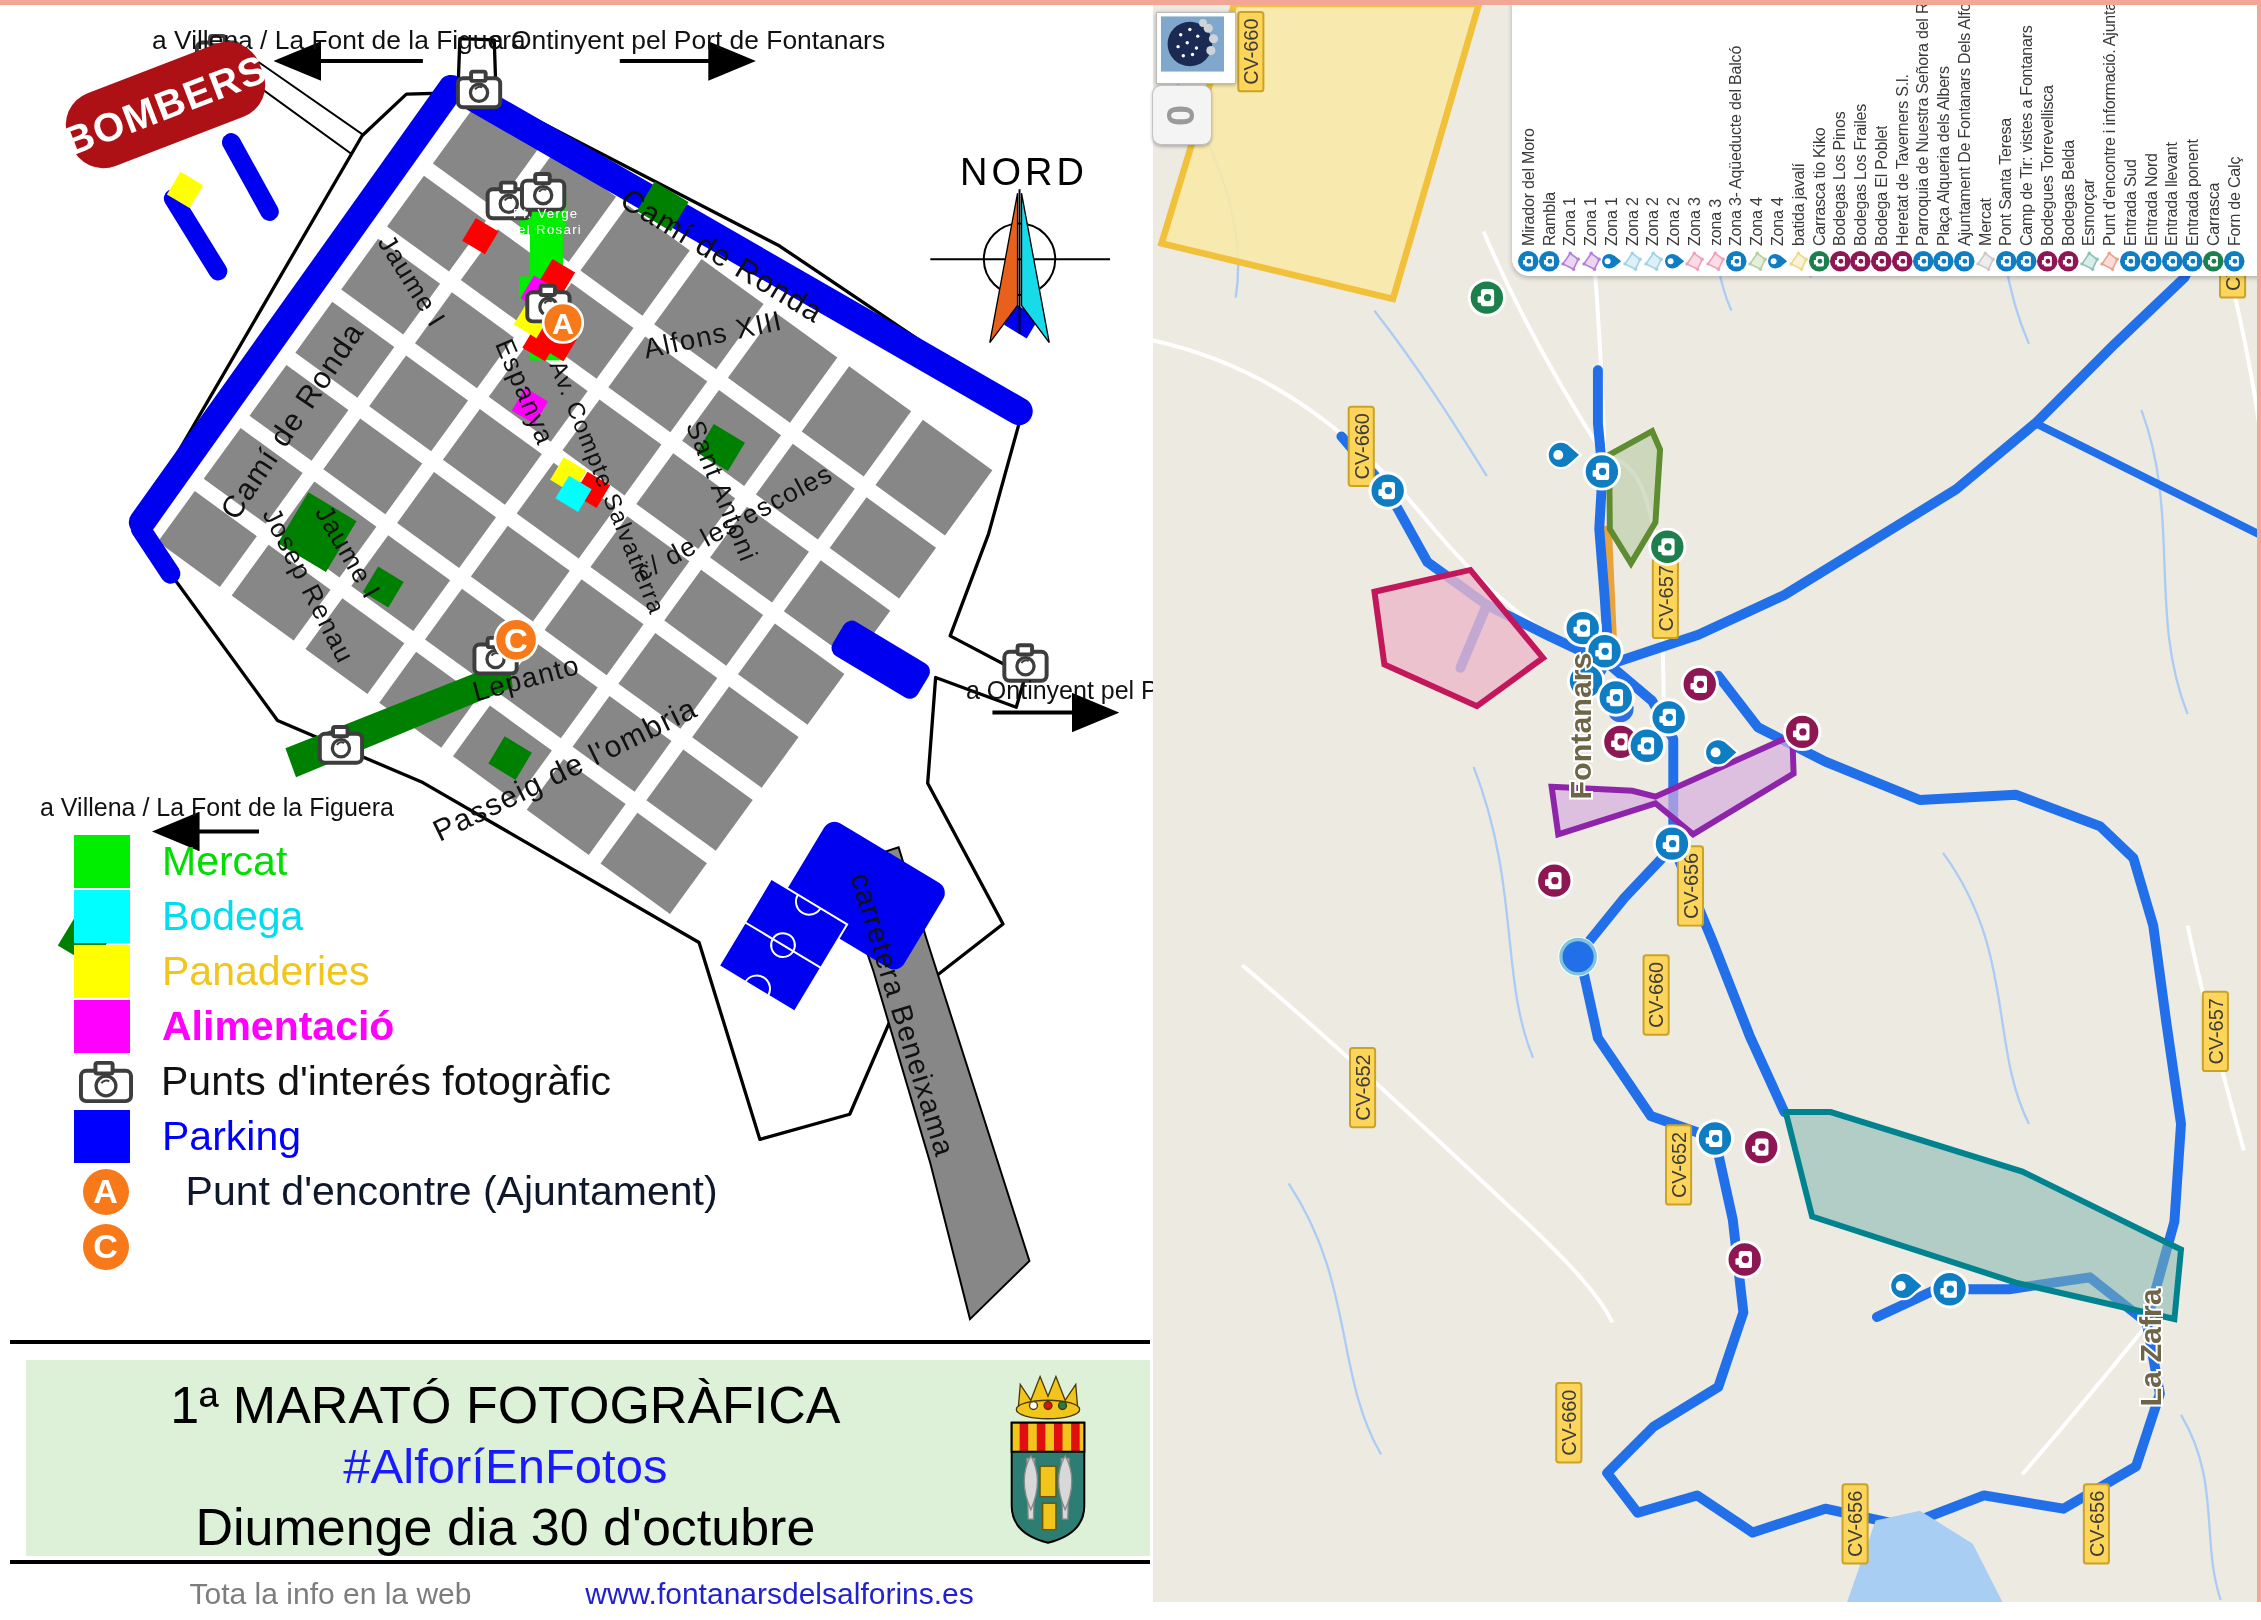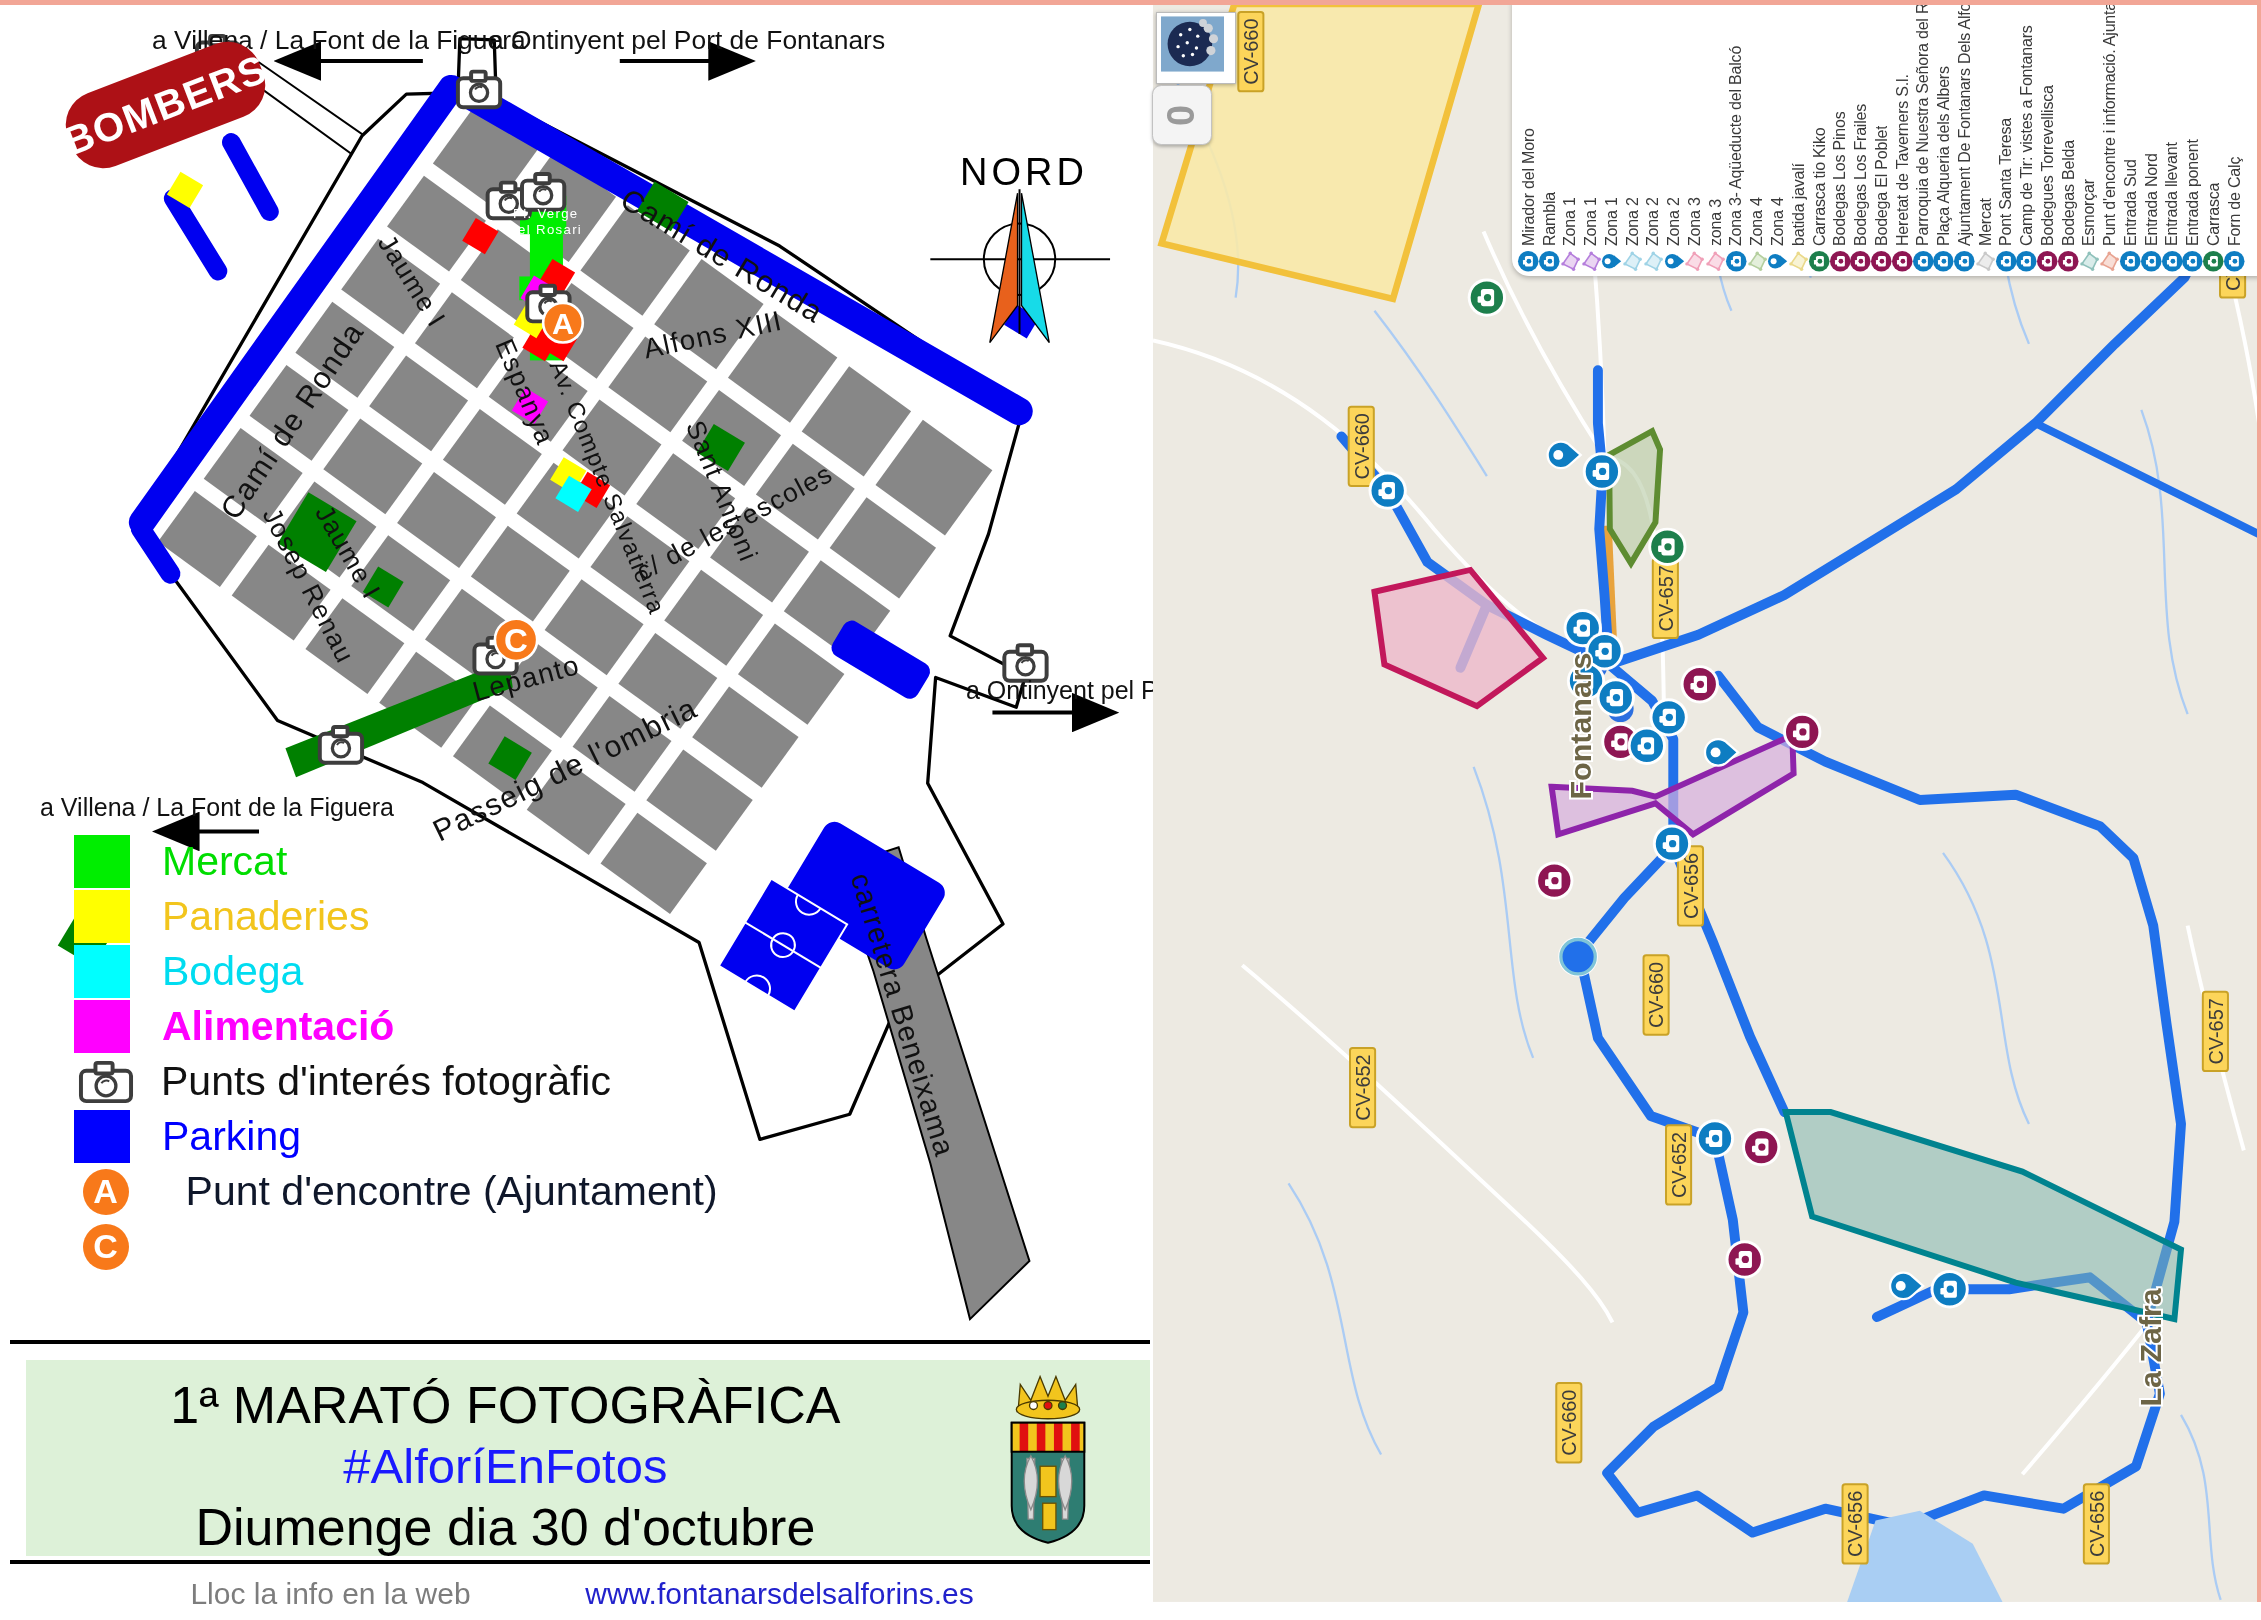--- a/index.html
+++ b/index.html
@@ -265,26 +265,26 @@
   <div class="ab"></div>
   <div id="bombers" class="abs">BOMBERS</div>
   <div id="nord" class="abs">NORD</div>
 
   <div id="flyer-legend" class="abs">
       <div class="lrow">
         <div class="lswatch" style="background: rgb(0, 238, 0);"></div>
         <div class="llabel" style="color: rgb(0, 221, 0);">Mercat</div>
       </div>
       <div class="lrow">
+        <div class="lswatch" style="background: rgb(0, 255, 255);"></div>
+        <div class="llabel" style="color: rgb(0, 220, 240);">Bodega</div>
+      </div>
+      <div class="lrow">
         <div class="lswatch" style="background: rgb(255, 255, 0);"></div>
         <div class="llabel" style="color: rgb(242, 197, 29);">Panaderies</div>
-      </div>
-      <div class="lrow">
-        <div class="lswatch" style="background: rgb(0, 255, 255);"></div>
-        <div class="llabel" style="color: rgb(0, 220, 240);">Bodega</div>
       </div>
       <div class="lrow">
         <div class="lswatch" style="background: rgb(255, 0, 255);"></div>
         <div class="llabel" style="color: rgb(255, 0, 255); font-weight: bold;">Alimentació</div>
       </div>
       <div class="lrow">
         <div class="licon">
           <svg width="58" height="44" viewBox="0 0 88 66">
             <rect x="6" y="16" width="76" height="46" rx="8" fill="#fff" stroke="#3d3d3d" stroke-width="6"></rect>
             <rect x="28" y="4" width="26" height="16" rx="3" fill="#fff" stroke="#3d3d3d" stroke-width="6"></rect>
@@ -335,21 +335,21 @@
         <polygon points="120,138 132,138 130,230 122,230"></polygon>
         <path d="M126,134 Q146,170 126,216 Q106,170 126,134Z"></path>
       </g>
       <g fill="#f2c51d" stroke="#6b5200" stroke-width="2">
         <rect x="88" y="150" width="24" height="46"></rect>
         <rect x="92" y="206" width="20" height="40"></rect>
       </g>
     </svg>
   </div>
   <div class="abs rule" style="left:10px;top:1560px;width:1140px"></div>
-  <div id="footer-web" class="abs">Lloc la info en la web</div>
+  <div id="footer-web" class="abs">Tota la info en la web</div>
   <div id="footer-url" class="abs">www.fontanarsdelsalforins.es</div>
 
   <div id="right-panel" class="abs">
     <svg id="right-svg" class="abs" style="left:0;top:0" width="1108" height="1602" viewBox="1745 0 1676 2423">
       <rect x="1745" y="0" width="1676" height="2423" fill="#edeae2"></rect>
 
       <g stroke="#abccf4" stroke-width="3.5" fill="none">
         <path d="M1760,90 C1830,200 1890,330 1870,450"></path>
         <path d="M2690,60 C2730,180 2700,300 2740,420"></path>
         <path d="M2980,40 C3040,200 3000,360 3070,520"></path>

